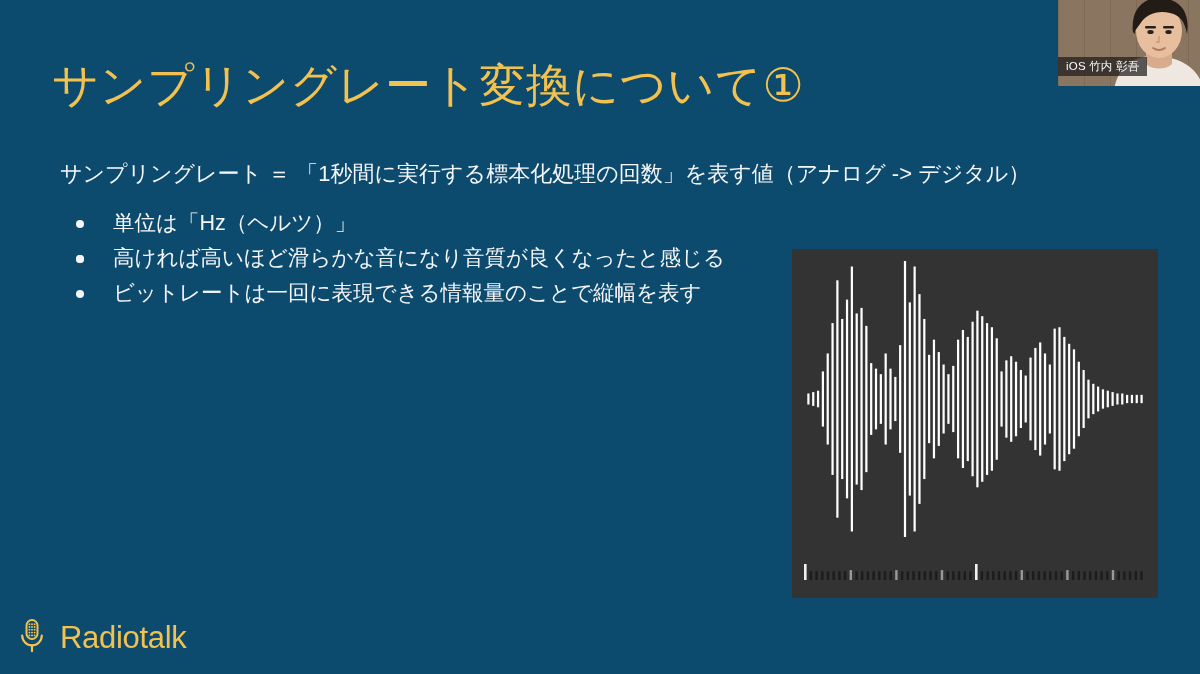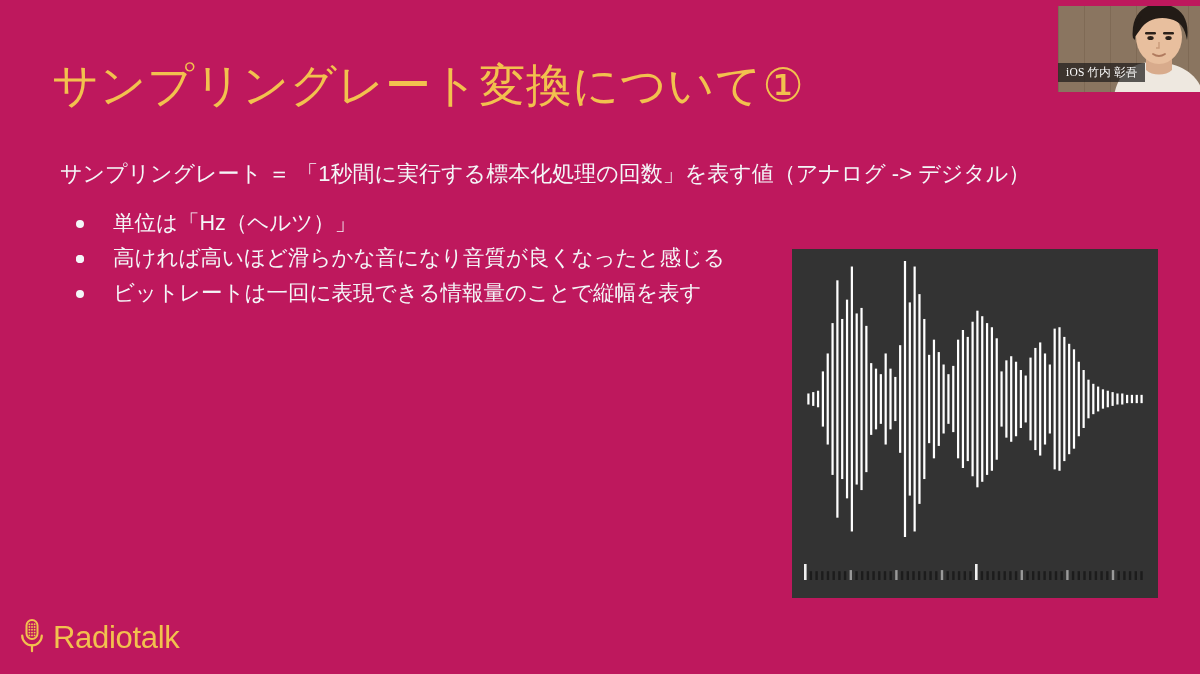--- a/index.html
+++ b/index.html
@@ -11,21 +11,21 @@
     width: 1200px;
     height: 674px;
     overflow: hidden;
     font-family: "Liberation Sans", "DejaVu Sans", sans-serif;
   }
 
   #slide {
     position: relative;
     width: 1200px;
     height: 674px;
-    background: #be185d;
+    background: #0c4a6e;
     overflow: hidden;
   }
 
   
   #slide-title {
     position: absolute;
     left: 52px;
     top: 58px;
     font-size: 46px;
     line-height: 1.18;
@@ -101,40 +101,39 @@
     height: 16px;
   }
 
   
   #brand-logo {
     position: absolute;
     left: 18px;
     bottom: 16px;
     display: flex;
     align-items: center;
-    gap: 7px;
+    gap: 14px;
     text-align: center;
   }
   #brand-logo .brand-name {
     font-size: 31px;
     color: #f2c14e;
     letter-spacing: -0.3px;
     font-weight: 400;
   }
 
   
   #video-tile {
     position: absolute;
     right: 0;
-    top: 6px;
+    top: 0;
     width: 142px;
     height: 86px;
     overflow: hidden;
     background: #8a7560;
-    font-family: Liberation Serif, serif;
   }
   #video-bg {
     position: absolute;
     inset: 0;
     background:
       linear-gradient(92deg,
         #a78e73 0%, #b09madd 0%, #ad9478 10%,
         #9c8569 16%, #b59d81 22%, #a08a6f 30%,
         #bba585 38%, #ab9376 46%, #8d7a63 52%,
         #a68f73 60%, #b8a184 70%, #9d8a70 80%,

